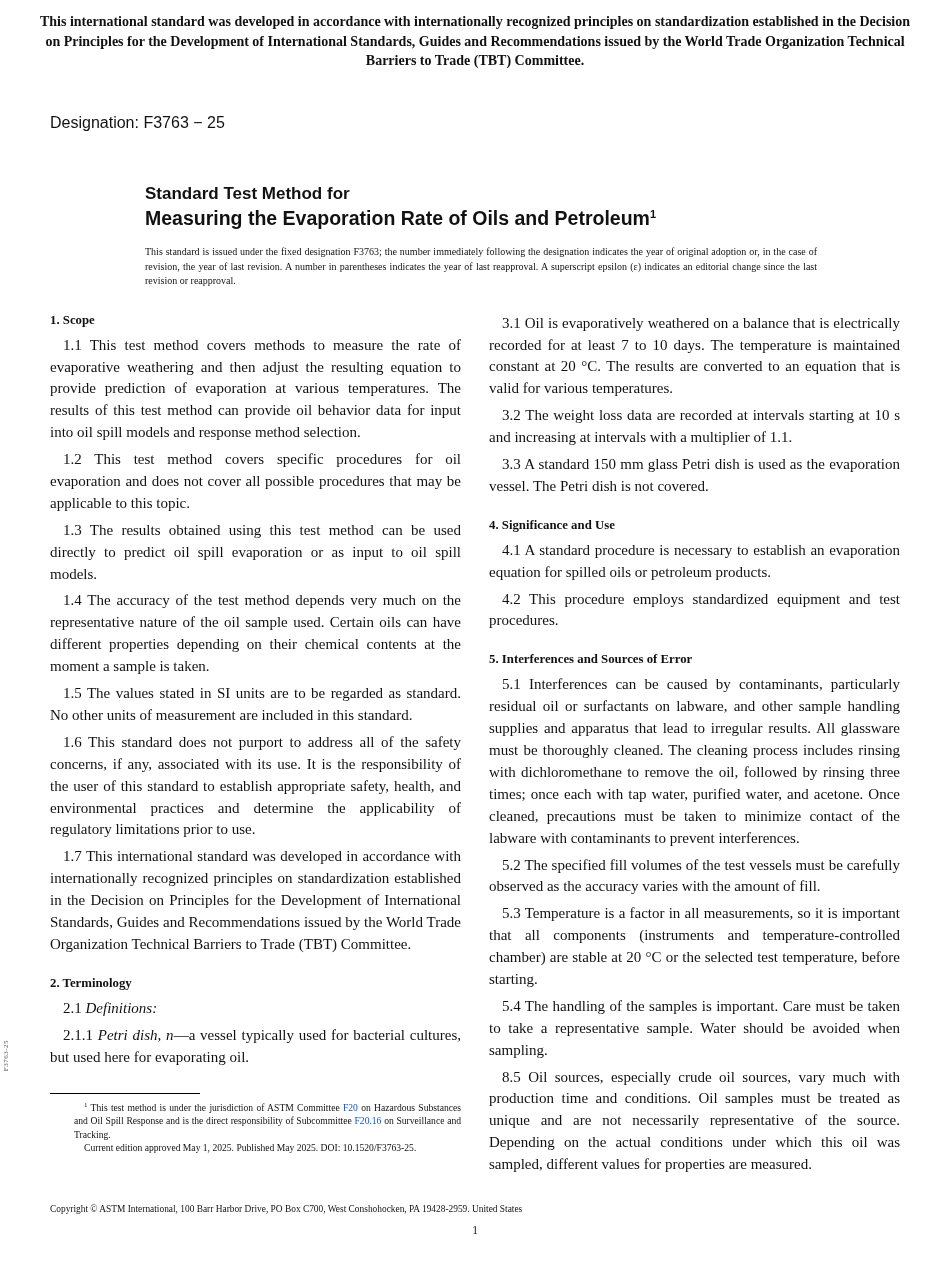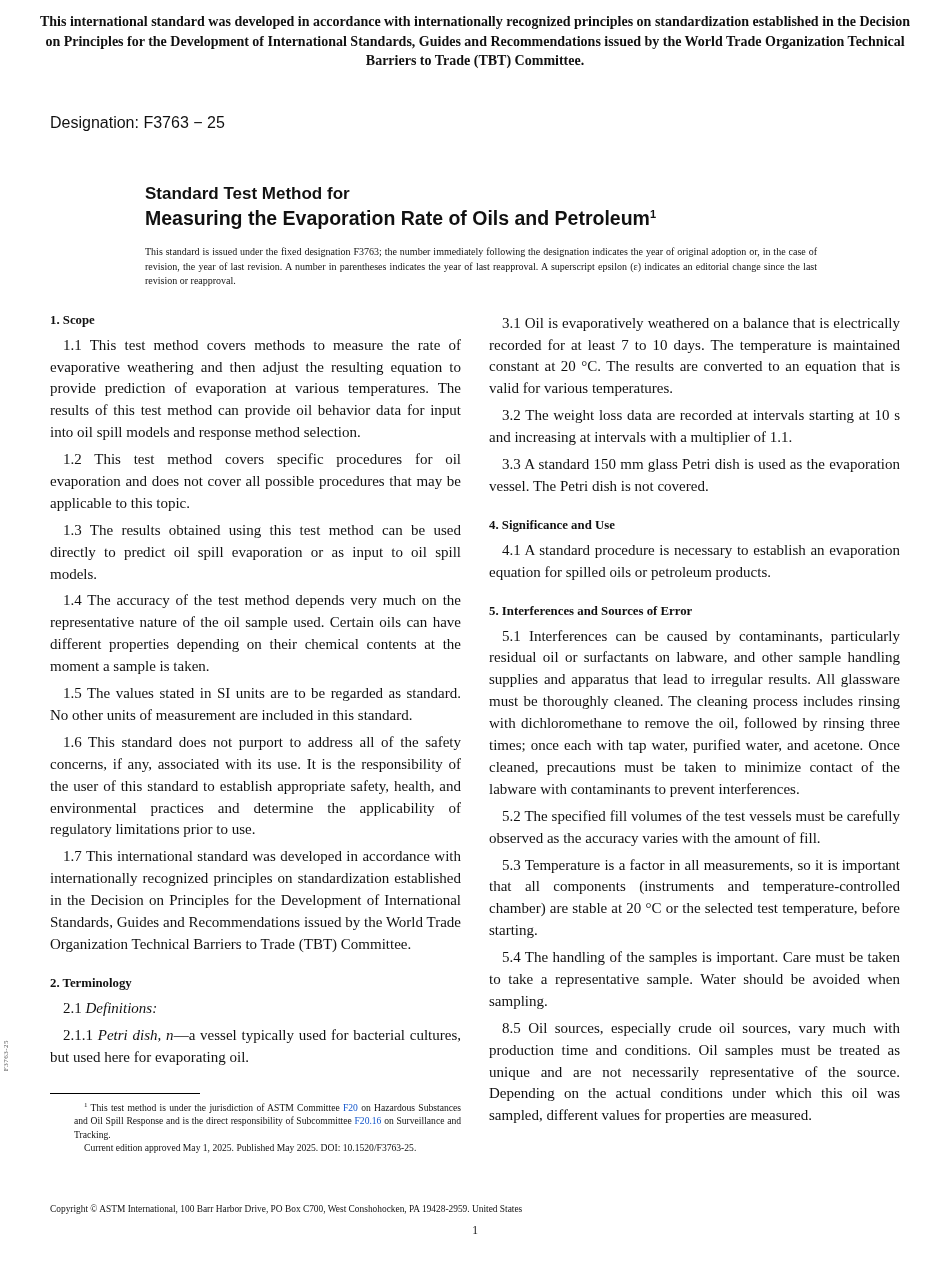--- a/index.html
+++ b/index.html
@@ -147,20 +147,21 @@
       </div>
     </div>
 
     <div class="col">
       <p class="para">3.1 Oil is evaporatively weathered on a balance that is electrically recorded for at least 7 to 10 days. The temperature is maintained constant at 20 °C. The results are converted to an equation that is valid for various temperatures.</p>
       <p class="para">3.2 The weight loss data are recorded at intervals starting at 10 s and increasing at intervals with a multiplier of 1.1.</p>
       <p class="para">3.3 A standard 150 mm glass Petri dish is used as the evaporation vessel. The Petri dish is not covered.</p>
 
       <h2>4. Significance and Use</h2>
       <p class="para">4.1 A standard procedure is necessary to establish an evaporation equation for spilled oils or petroleum products.</p>
+      <p class="para">4.2 This procedure employs standardized equipment and test procedures.</p>
 
       <h2>5. Interferences and Sources of Error</h2>
       <p class="para">5.1 Interferences can be caused by contaminants, particularly residual oil or surfactants on labware, and other sample handling supplies and apparatus that lead to irregular results. All glassware must be thoroughly cleaned. The cleaning process includes rinsing with dichloromethane to remove the oil, followed by rinsing three times; once each with tap water, purified water, and acetone. Once cleaned, precautions must be taken to minimize contact of the labware with contaminants to prevent interferences.</p>
       <p class="para">5.2 The specified fill volumes of the test vessels must be carefully observed as the accuracy varies with the amount of fill.</p>
       <p class="para">5.3 Temperature is a factor in all measurements, so it is important that all components (instruments and temperature-controlled chamber) are stable at 20 °C or the selected test temperature, before starting.</p>
       <p class="para">5.4 The handling of the samples is important. Care must be taken to take a representative sample. Water should be avoided when sampling.</p>
       <p class="para">8.5 Oil sources, especially crude oil sources, vary much with production time and conditions. Oil samples must be treated as unique and are not necessarily representative of the source. Depending on the actual conditions under which this oil was sampled, different values for properties are measured.</p>
     </div>
 
   </div>

